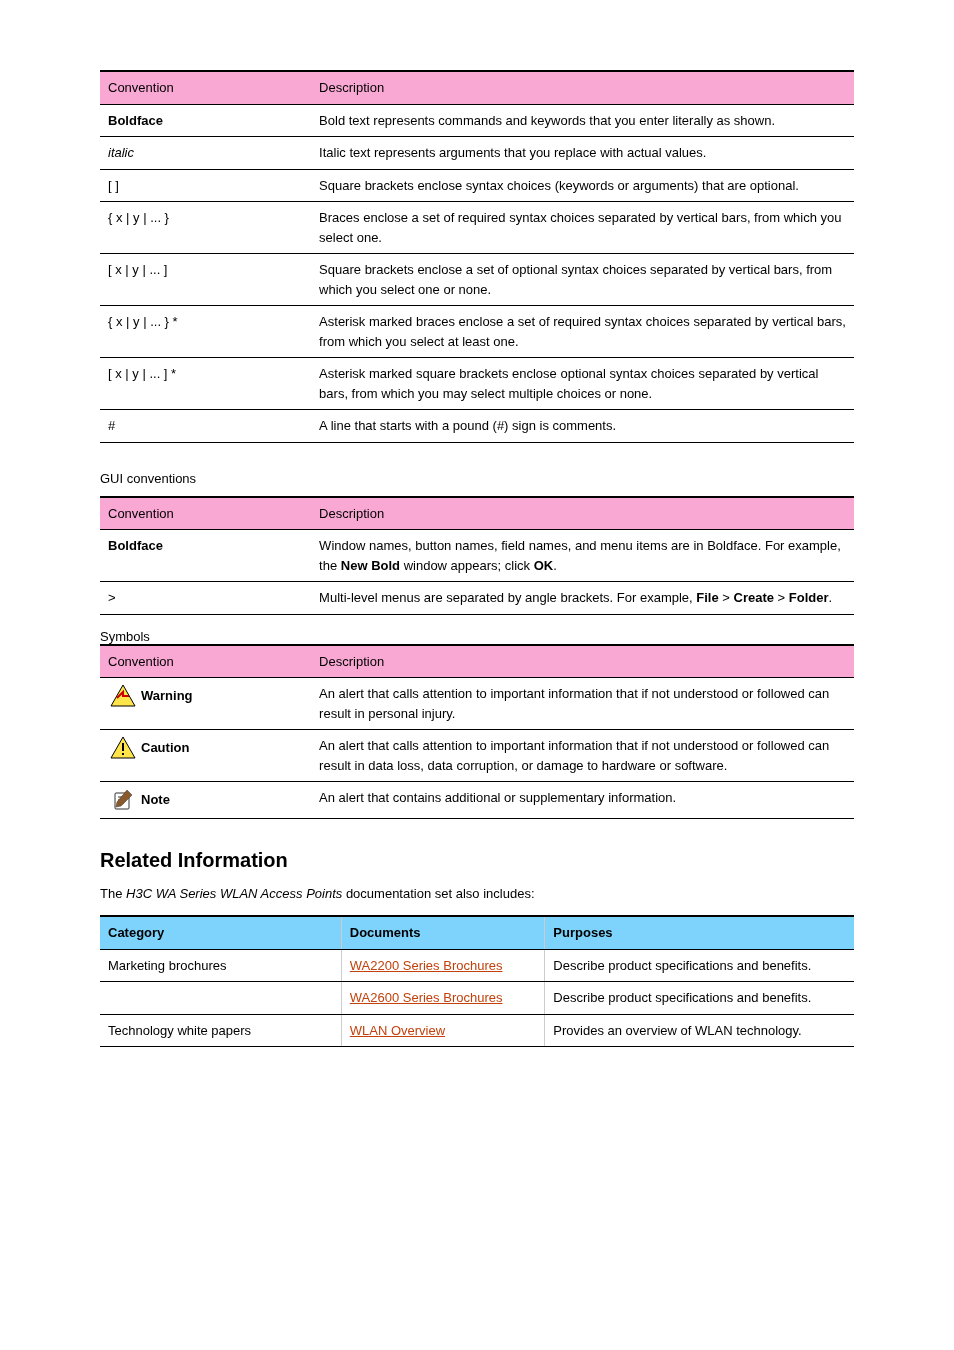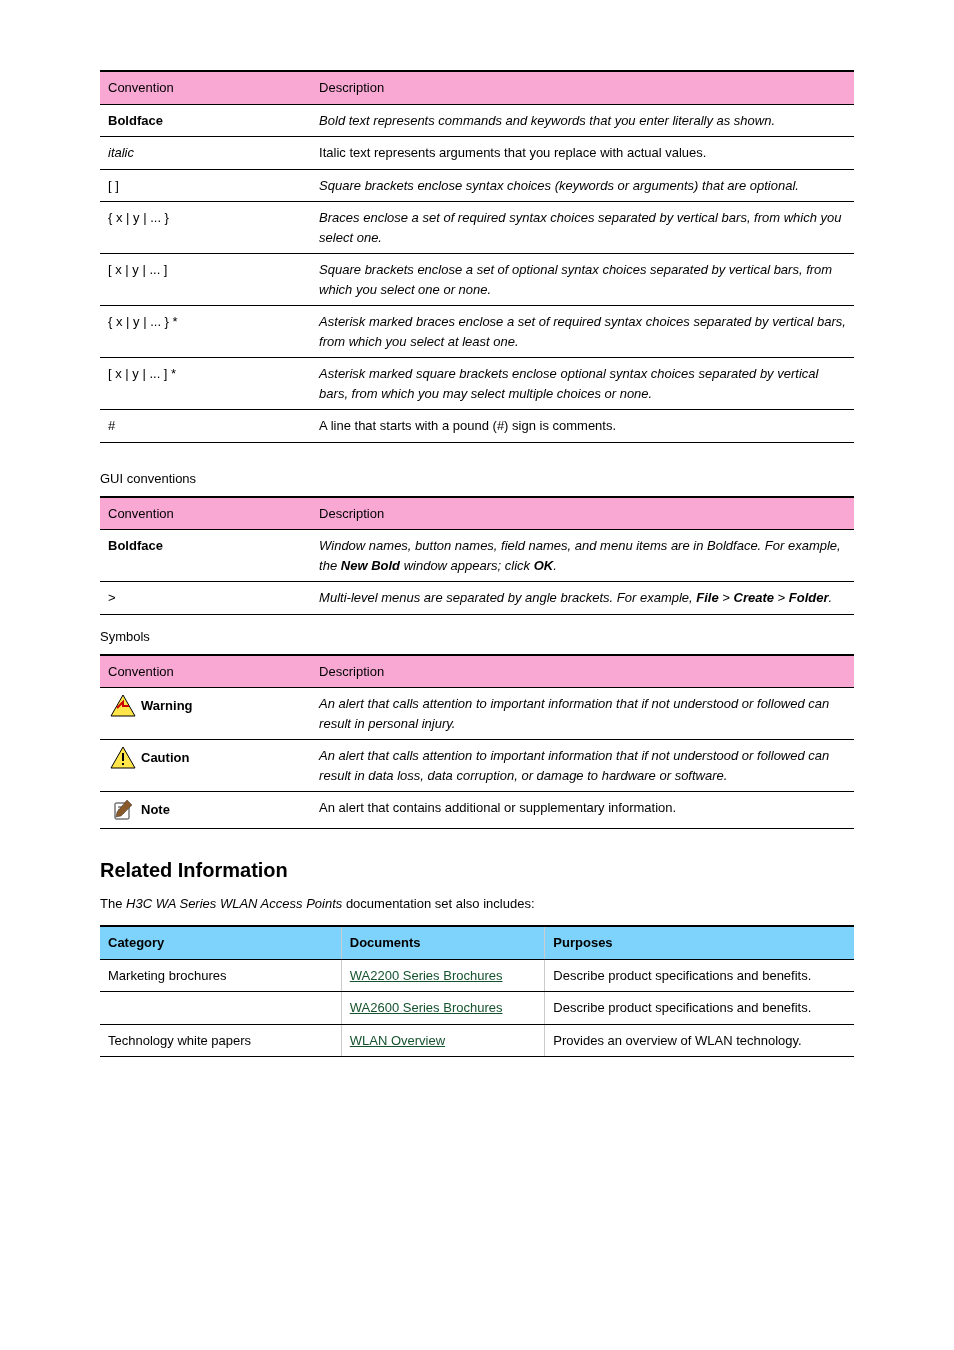--- a/index.html
+++ b/index.html
@@ -51,42 +51,41 @@
   .t4-c1 { width: 32%; }
   .t4-c2 { width: 27%; }
   .t4-c3 { width: 41%; }
 
   .section-gui {
     margin-top: 28px;
     margin-bottom: 10px;
   }
   .section-sym {
     margin-top: 14px;
-    margin-bottom: 10px;
   }
   .section-related {
     font-size: 20px;
     font-weight: bold;
     margin-top: 30px;
     margin-bottom: 14px;
   }
   a.doclink {
-    color: #14532d;
+    color: #c2410c;
     text-decoration: underline;
   }
   .icon-cell {
     display: flex;
     align-items: center;
     gap: 5px;
     padding-left: 2px;
   }
   .iconbox { width: 26px; height: 24px; display:inline-block; }
   .bold { font-weight: bold; }
   .italic { font-style: italic; }
-  .multi-line { padding-top:6px; padding-bottom:6px;font-style:italic; }
+  .multi-line { padding-top:6px; padding-bottom:6px; }
 </style>
 </head>
 <body>
 
 <div class="page">
 
   <table>
     <thead>
       <tr>
         <th class="header-cell t1-c1">Convention</th>

